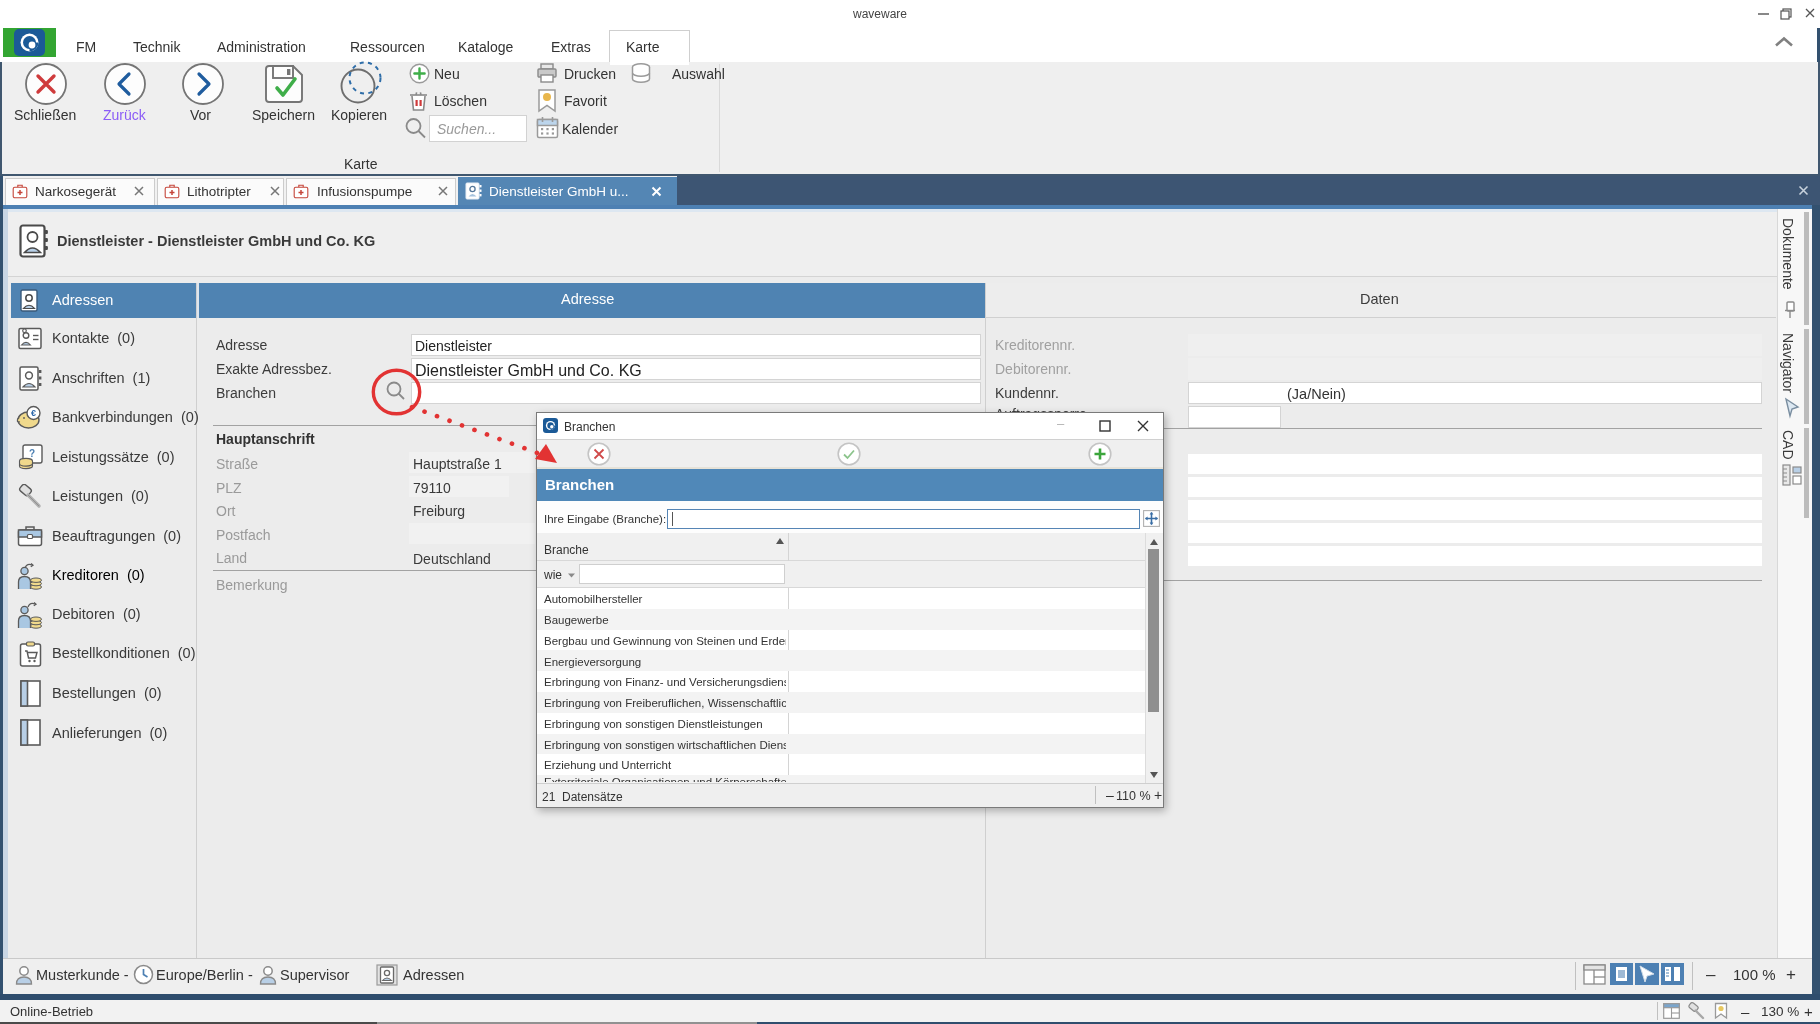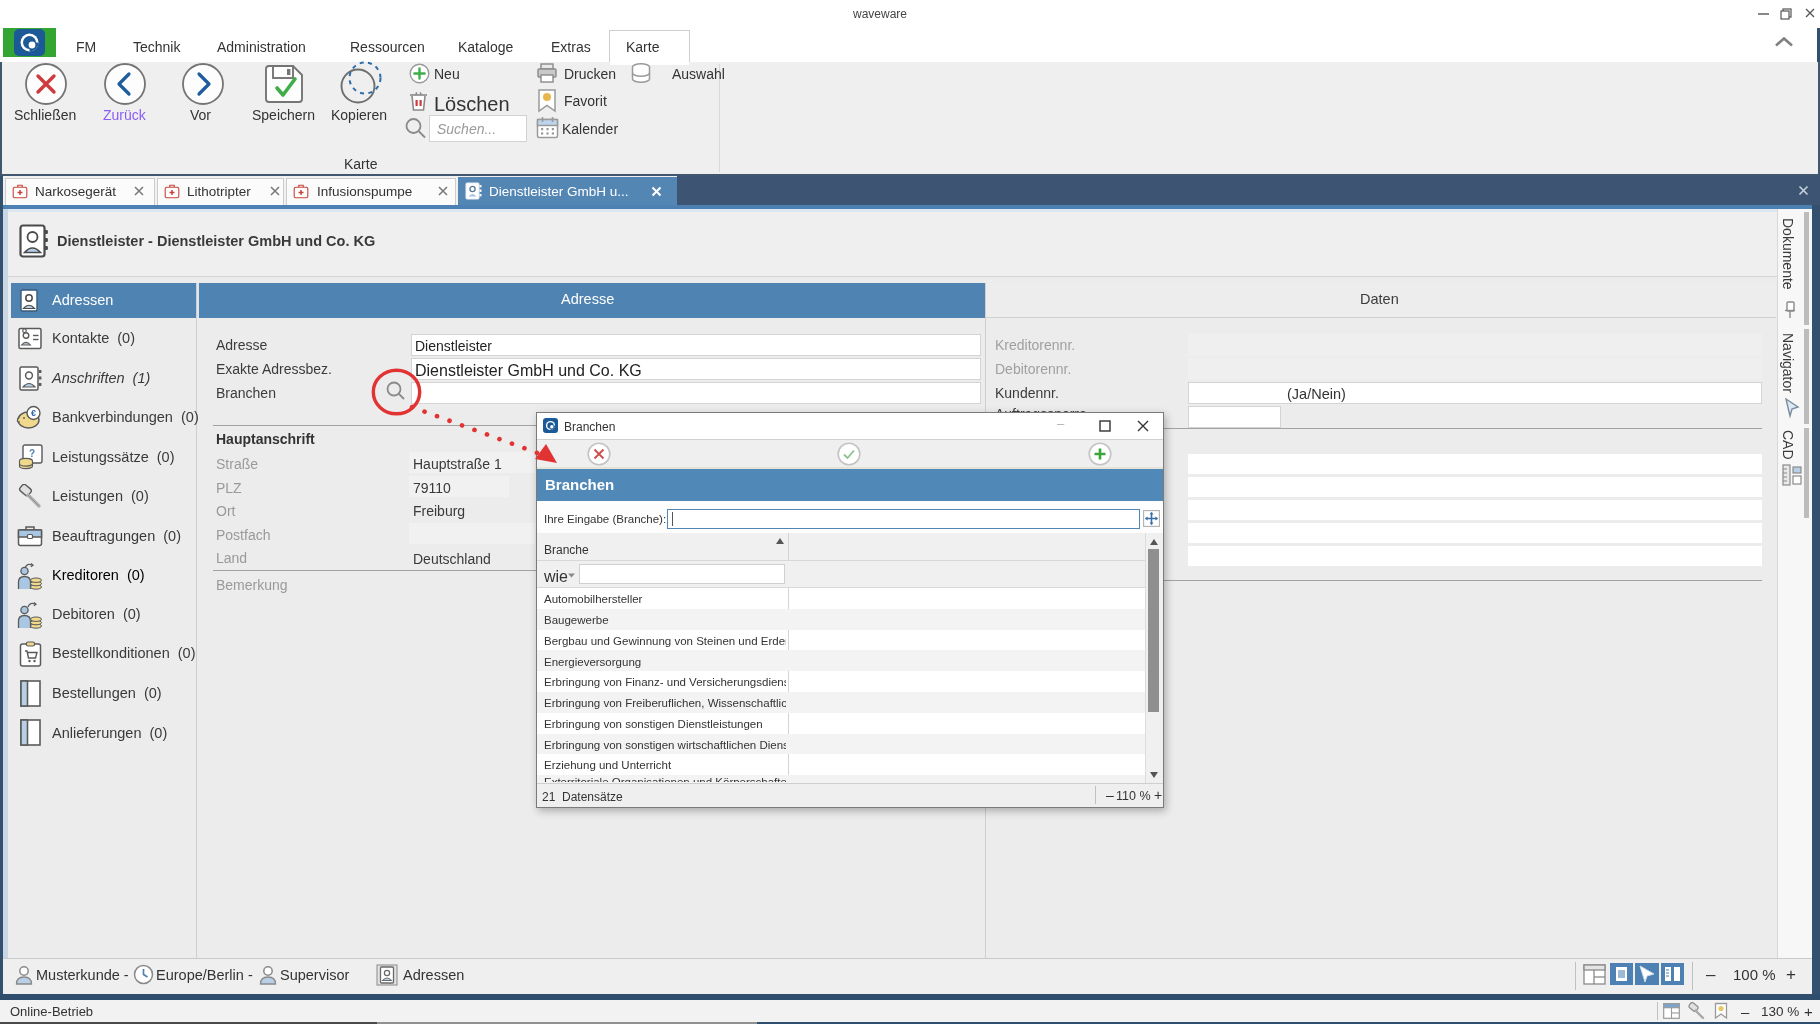--- a/index.html
+++ b/index.html
@@ -89,21 +89,21 @@
 </svg>
 <div class="tx" style="left:434px;top:66px;font-size:14px;color:#333;">Neu</div>
 <svg class="ab" style="left:408px;top:90px;" width="21" height="22" viewBox="0 0 21 22">
   <path d="M4 6 L5.5 20 L15.5 20 L17 6" fill="#fff" stroke="#8a8a8a" stroke-width="1.6"></path>
   <line x1="2" y1="5" x2="19" y2="5" stroke="#8a8a8a" stroke-width="1.6"></line>
   <line x1="8" y1="5" x2="8.6" y2="2.4" stroke="#8a8a8a" stroke-width="1.6"></line>
   <line x1="13" y1="5" x2="12.4" y2="2.4" stroke="#8a8a8a" stroke-width="1.6"></line>
   <line x1="8.6" y1="10" x2="8.6" y2="16" stroke="#cf3b3c" stroke-width="2.2"></line>
   <line x1="12.6" y1="10" x2="12.6" y2="16" stroke="#cf3b3c" stroke-width="2.2"></line>
 </svg>
-<div class="tx" style="left:434px;top:93px;font-size:20px;color:#333;">Löschen</div>
+<div class="tx" style="left:434px;top:93px;font-size:14px;color:#333;">Löschen</div>
 <svg class="ab" style="left:404px;top:117px;" width="23" height="23" viewBox="0 0 23 23">
   <circle cx="9.5" cy="9" r="7" fill="none" stroke="#8a8a8a" stroke-width="1.8"></circle>
   <line x1="14.5" y1="14" x2="21" y2="20.5" stroke="#8a8a8a" stroke-width="1.8"></line>
 </svg>
 <div class="ab" style="left:429px;top:115px;width:98px;height:27px;background:#fff;border:1px solid #d2d2d2;"></div>
 <div class="tx" style="left:437px;top:121px;font-size:14px;font-style:italic;color:#9a9a9a;">Suchen...</div>
 
 <svg class="ab" style="left:536px;top:62px;" width="22" height="22" viewBox="0 0 22 22">
   <rect x="5" y="2" width="12" height="5" fill="#e8e8e8" stroke="#8a8a8a" stroke-width="1.4"></rect>
   <rect x="2" y="7" width="18" height="8" rx="1" fill="#c9c9c9" stroke="#8a8a8a" stroke-width="1.4"></rect>
@@ -239,21 +239,21 @@
 <div class="tx" style="left:52px;top:330px;font-size:14.5px;color:#3a3a3a;">Kontakte&nbsp; (0)</div>
 
 <svg class="ab" style="left:19px;top:366px;" width="23" height="25" viewBox="0 0 23 25">
   <rect x="1" y="1" width="18" height="23" rx="1.5" fill="#fff" stroke="#5a5a5a" stroke-width="1.5"></rect>
   <circle cx="10" cy="9.5" r="3.4" fill="none" stroke="#5a5a5a" stroke-width="1.5"></circle>
   <path d="M4 21 Q10 14 16 21 Z" fill="#b8cfe6" stroke="#5a5a5a" stroke-width="1.2"></path>
   <rect x="19.8" y="4" width="2.6" height="3" fill="#5a5a5a"></rect>
   <rect x="19.8" y="10.5" width="2.6" height="3" fill="#5a5a5a"></rect>
   <rect x="19.8" y="17" width="2.6" height="3" fill="#5a5a5a"></rect>
 </svg>
-<div class="tx" style="left:52px;top:370px;font-size:14.5px;color:#3a3a3a;font-style:italic;">Anschriften&nbsp; (1)</div>
+<div class="tx" style="left:52px;top:370px;font-size:14.5px;color:#3a3a3a;">Anschriften&nbsp; (1)</div>
 
 <svg class="ab" style="left:16px;top:405px;" width="27" height="25" viewBox="0 0 27 25">
   <ellipse cx="12.5" cy="15" rx="10.5" ry="8" fill="#f0d98c" stroke="#5a5a5a" stroke-width="1.4"></ellipse>
   <path d="M3 13 Q1 13.5 1.5 16.5 L4 17" fill="#f0d98c" stroke="#5a5a5a" stroke-width="1.2"></path>
   <circle cx="17.5" cy="8" r="6.5" fill="#fff" stroke="#5a5a5a" stroke-width="1.4"></circle>
   <text x="17.5" y="11" font-size="9" font-weight="bold" fill="#2563a8" text-anchor="middle" font-family="Liberation Sans">€</text>
   <circle cx="8" cy="13" r="0.9" fill="#5a5a5a"></circle>
 </svg>
 <div class="tx" style="left:52px;top:409px;font-size:14.5px;color:#3a3a3a;">Bankverbindungen&nbsp; (0)</div>
 
@@ -527,21 +527,21 @@
 
 <div class="ab" style="left:537px;top:533px;width:608px;height:254px;background:#fff;border-top:1px solid #cfcfcf;"></div>
 <div class="ab" style="left:537px;top:533px;width:608px;height:28px;background:#f0f0f0;border-bottom:1px solid #d8d8d8;"></div>
 <div class="tx" style="left:544px;top:543px;font-size:12px;color:#333;">Branche</div>
 <svg class="ab" style="left:775px;top:537px;" width="10" height="8" viewBox="0 0 10 8">
       <path d="M5 1 L9 7 L1 7 Z" fill="#555"></path>
     </svg>
 <div class="ab" style="left:788px;top:533px;width:1px;height:250px;background:#d4d4d4;"></div>
 
 <div class="ab" style="left:537px;top:561px;width:608px;height:27px;background:#f0f0f0;border-bottom:1px solid #d8d8d8;"></div>
-<div class="tx" style="left:544px;top:568px;font-size:16px;color:#333;">wie</div>
+<div class="tx" style="left:544px;top:568px;font-size:12px;color:#333;">wie</div>
 <svg class="ab" style="left:567px;top:572px;" width="9" height="7" viewBox="0 0 9 7">
       <path d="M1 1.5 L4.5 5.5 L8 1.5 Z" fill="#8a8a8a"></path>
     </svg>
 <div class="ab" style="left:579px;top:564px;width:206px;height:20px;background:#fff;border:1px solid #cfcfcf;"></div>
 
 <div class="ab" style="left:537px;top:588px;width:608px;height:20.8px;"></div>
 <div class="ab" style="left:537px;top:608.8px;width:608px;height:20.8px;background:#f3f3f3;"></div>
 <div class="ab" style="left:537px;top:650.4px;width:608px;height:20.8px;background:#f3f3f3;"></div>
 <div class="ab" style="left:537px;top:692px;width:608px;height:20.8px;background:#f3f3f3;"></div>
 <div class="ab" style="left:537px;top:733.6px;width:608px;height:20.8px;background:#f3f3f3;"></div>

